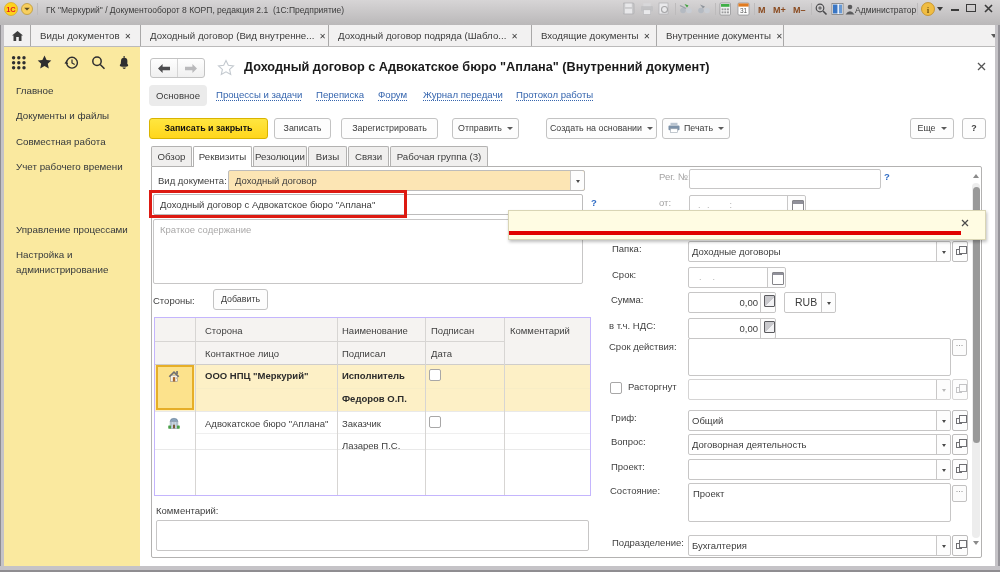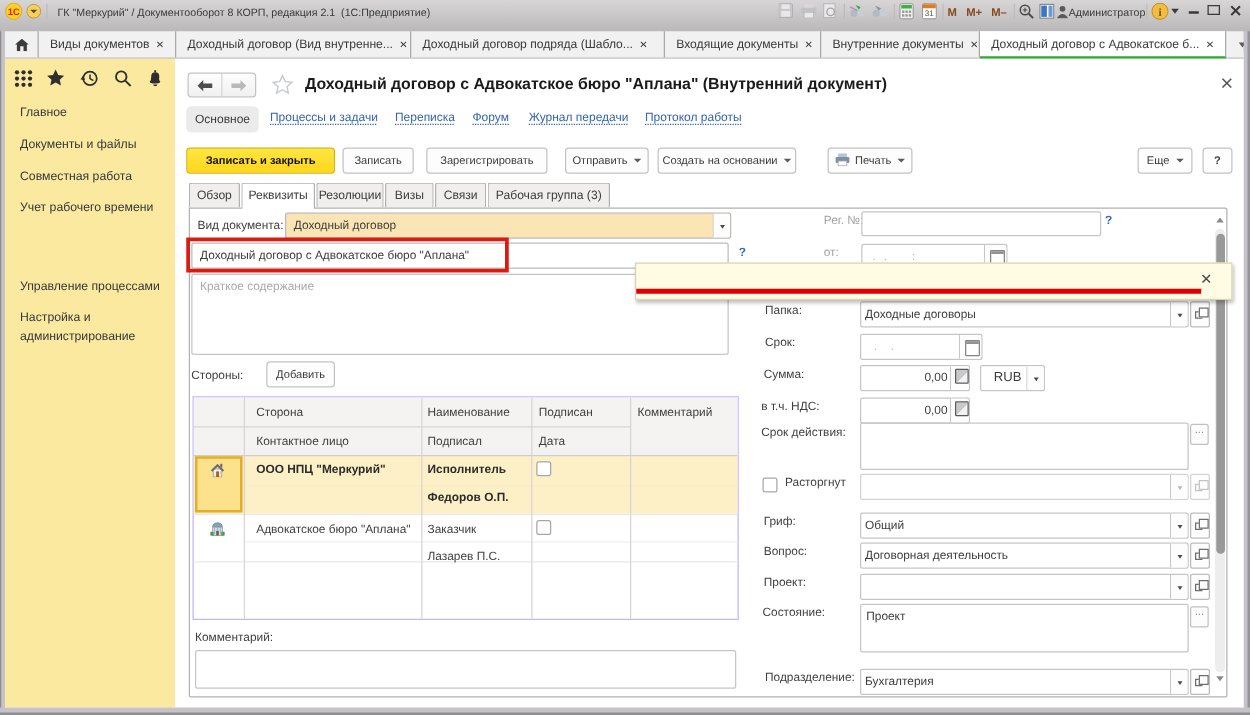--- a/index.html
+++ b/index.html
@@ -119,21 +119,20 @@
   <div class="wtab" style="left:0;width:27px">
     <svg style="position:absolute;left:8px;top:5.5px" width="11" height="10" viewBox="0 0 11 10">
         <path d="M5.5 0 L11 4.5 L9.5 4.5 L9.5 10 L6.8 10 L6.8 6 L4.2 6 L4.2 10 L1.5 10 L1.5 4.5 L0 4.5 Z" fill="#3c3c3c"></path>
       </svg>
   </div>
   <div class="wtab" style="left:27px;width:110px">Виды документов<span class="x">✕</span></div>
   <div class="wtab" style="left:137px;width:188px">Доходный договор (Вид внутренне...<span class="x">✕</span></div>
   <div class="wtab" style="left:325px;width:203px">Доходный договор подряда (Шабло...<span class="x">✕</span></div>
   <div class="wtab" style="left:528px;width:125px">Входящие документы<span class="x">✕</span></div>
   <div class="wtab" style="left:653px;width:127px">Внутренние документы<span class="x">✕</span></div>
-  <div class="wtab active" style="left:780px;width:197px">Доходный договор с Адвокатское б...<span class="x">✕</span></div>
   <div class="abs" style="left:987px;top:9px;width:0;height:0;border-left:3.5px solid transparent;border-right:3.5px solid transparent;border-top:4px solid #5a5a5a"></div>
 </div>
 <div class="abs" id="sidebar">
   <svg class="abs" style="left:7px;top:8px" width="122" height="15" viewBox="0 0 122 15">
     <g fill="#2e2e30">
       <circle cx="2.6" cy="2.8" r="1.7"></circle>
         <circle cx="7.8" cy="2.8" r="1.7"></circle>
         <circle cx="13" cy="2.8" r="1.7"></circle>
       <circle cx="2.6" cy="7.8" r="1.7"></circle>
         <circle cx="7.8" cy="7.8" r="1.7"></circle>
@@ -188,21 +187,21 @@
 <a class="lnk" style="left:216px;top:89px">Процессы и задачи</a>
 <a class="lnk" style="left:316px;top:89px">Переписка</a>
 <a class="lnk" style="left:378px;top:89px">Форум</a>
 <a class="lnk" style="left:423px;top:89px">Журнал передачи</a>
 <a class="lnk" style="left:516px;top:89px">Протокол работы</a>
 
 <div class="btn" style="left:149px;top:118px;width:119px;background:linear-gradient(#ffe640,#ffd61c);border-color:#d9b400;font-weight:bold;color:#111">Записать и закрыть</div>
 <div class="btn" style="left:274px;top:118px;width:57px">Записать</div>
 <div class="btn" style="left:341px;top:118px;width:97px">Зарегистрировать</div>
 <div class="btn" style="left:452px;top:118px;width:67px">Отправить<span class="arr"></span></div>
-<div class="btn" style="left:526px;top:118px;width:111px">Создать на основании<span class="arr"></span></div>
+<div class="btn" style="left:546px;top:118px;width:111px">Создать на основании<span class="arr"></span></div>
 <div class="btn" style="left:662px;top:118px;width:68px">
   <svg style="vertical-align:-2px;margin-right:4px" width="12" height="11" viewBox="0 0 12 11">
       <rect x="0.5" y="3.5" width="11" height="4.8" rx="1" fill="#7c91a8"></rect>
       <rect x="2.5" y="0.8" width="7" height="2.8" fill="#b9c4d0"></rect>
       <rect x="2.5" y="6.8" width="7" height="3.8" fill="#fff" stroke="#9aa4ae" stroke-width="0.6"></rect>
     </svg>Печать<span class="arr"></span></div>
 <div class="btn" style="left:910px;top:118px;width:44px">Еще<span class="arr"></span></div>
 <div class="btn" style="left:962px;top:118px;width:24px;font-weight:bold">?</div>
 
 <div class="ftab" style="left:151px;width:41px">Обзор</div>

